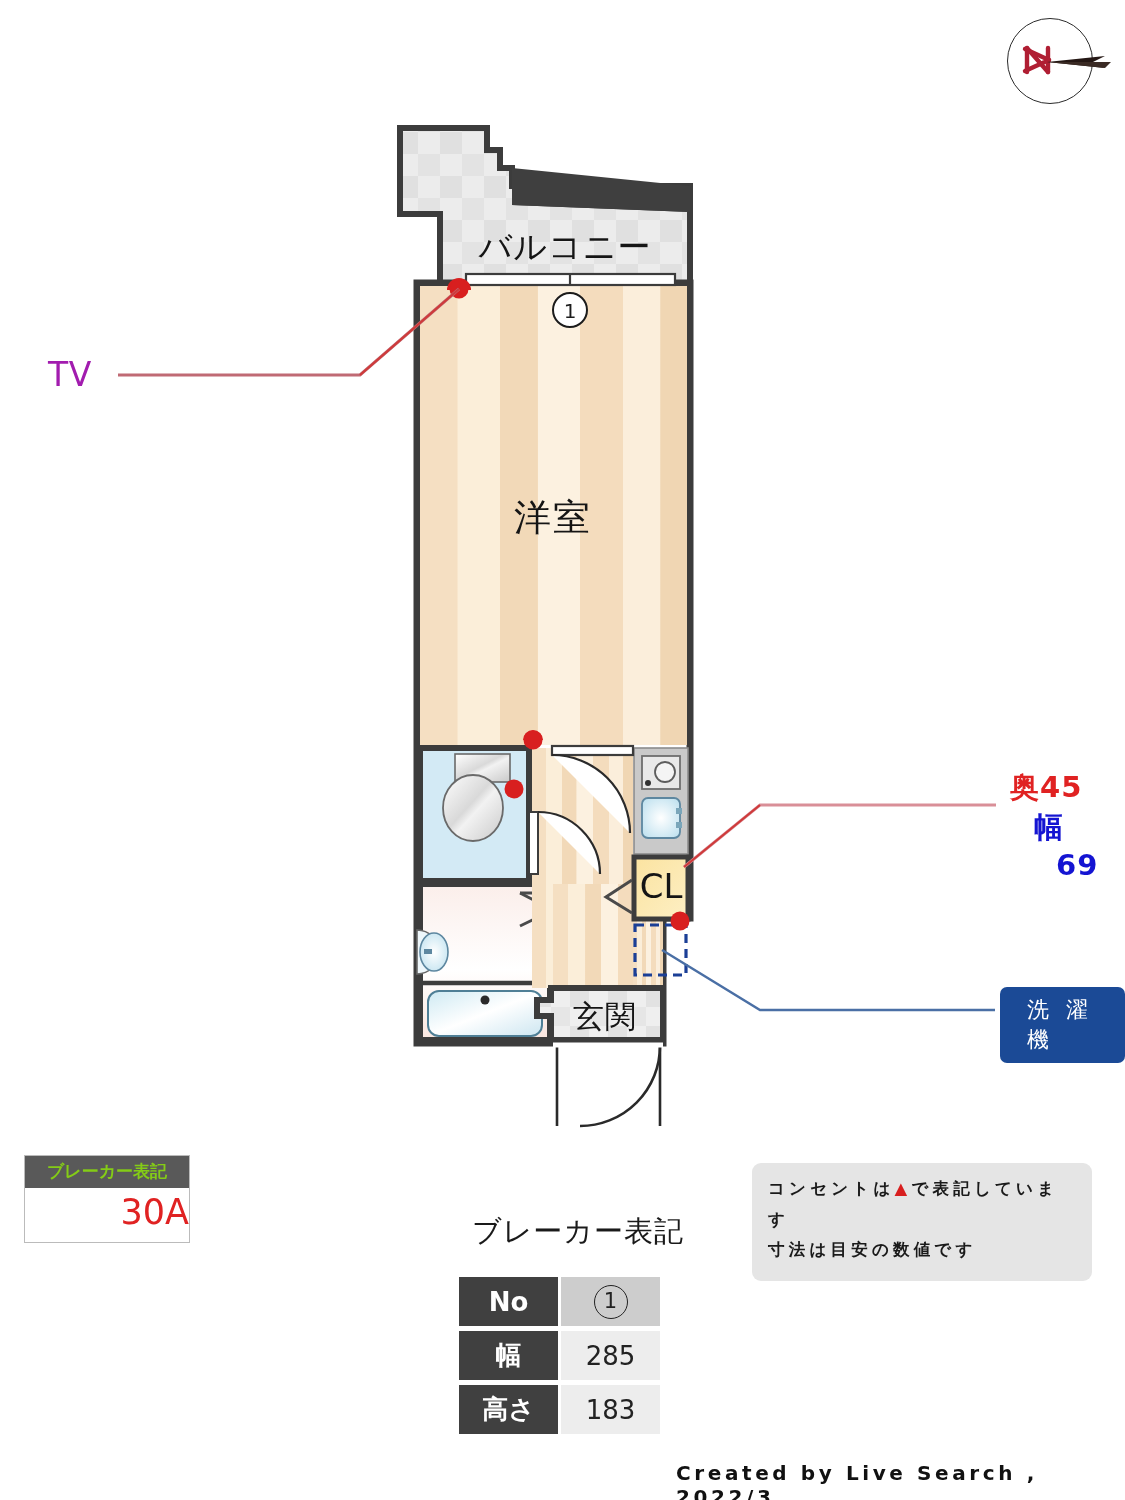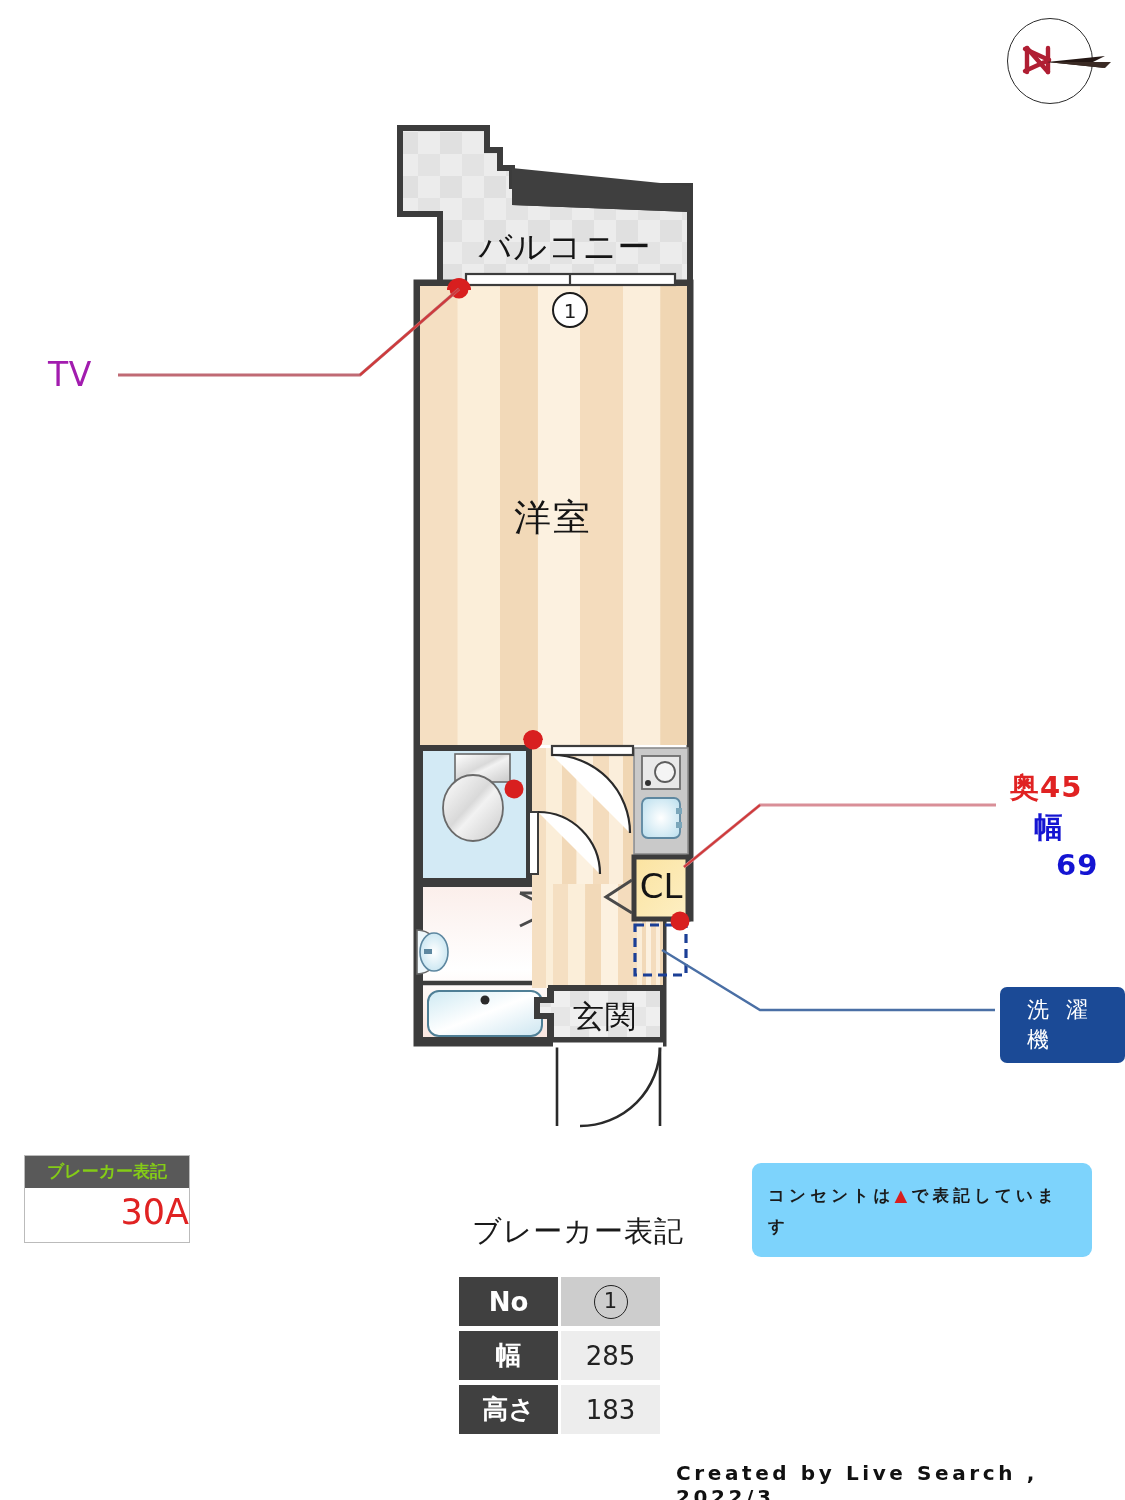--- a/index.html
+++ b/index.html
@@ -23,22 +23,22 @@
 
   .washer-badge{left:1000px;top:987px;background:#1b4a96;color:#fff;border-radius:7px;
      padding:8px 27px;font-size:22px;letter-spacing:5px;font-weight:500;}
 
   
   #breaker{left:24px;top:1155px;width:164px;border:1.4px solid #bbb;background:#fff;}
   #breaker .hd{background:#595959;color:#84cc16;font-size:17px;text-align:center;padding:4px 12px 5px;font-weight:700;letter-spacing:0px;}
   #breaker .bd{text-align:right;font-size:35px;color:#e02222;padding:4px 0 10px;font-weight:500;}
 
   
-  #note{left:752px;top:1163px;width:340px;background:#7dd3fc;border-radius:9px;
-    padding:18px 16px 15px;box-sizing:border-box;}
+  #note{left:752px;top:1163px;width:340px;background:#e5e5e5;border-radius:9px;
+    padding:11px 16px 15px;box-sizing:border-box;}
   #note div{font-size:16.5px;letter-spacing:4.2px;color:#1a1a1a;line-height:1.85;font-weight:600;}
   #note .mk{color:#d81f1f;}
 
   
   #curtain-title{left:472px;top:1212px;font-size:29px;letter-spacing:1px;}
   #curtain-tbl{left:456px;top:1272px;border-collapse:separate;border-spacing:3px 5px;}
   #curtain-tbl td{width:97px;height:47px;text-align:center;vertical-align:middle;font-size:26px;}
   #curtain-tbl td.k{background:#404040;color:#fff;font-weight:600;}
   #curtain-tbl td.v{background:#ededed;color:#222;}
   #curtain-tbl td.v0{background:#cdcdcd;}
@@ -268,20 +268,21 @@
 
 <div class="abs washer-badge">洗 濯 機</div>
 
 <div class="abs" id="breaker">
   <div class="hd">ブレーカー表記</div>
   <div class="bd">30A</div>
 </div>
 
 <div class="abs" id="note">
   <div><span>コンセントは</span><span class="mk">▲</span><span>で表記しています</span></div>
+  <div>寸法は目安の数値です</div>
 </div>
 
 <div class="abs" id="curtain-title">ブレーカー表記</div>
 <table class="abs" id="curtain-tbl">
   <tbody>
       <tr>
     <td class="k">No</td>
     <td class="v v0">
       <span class="circnum">1</span>
     </td>

